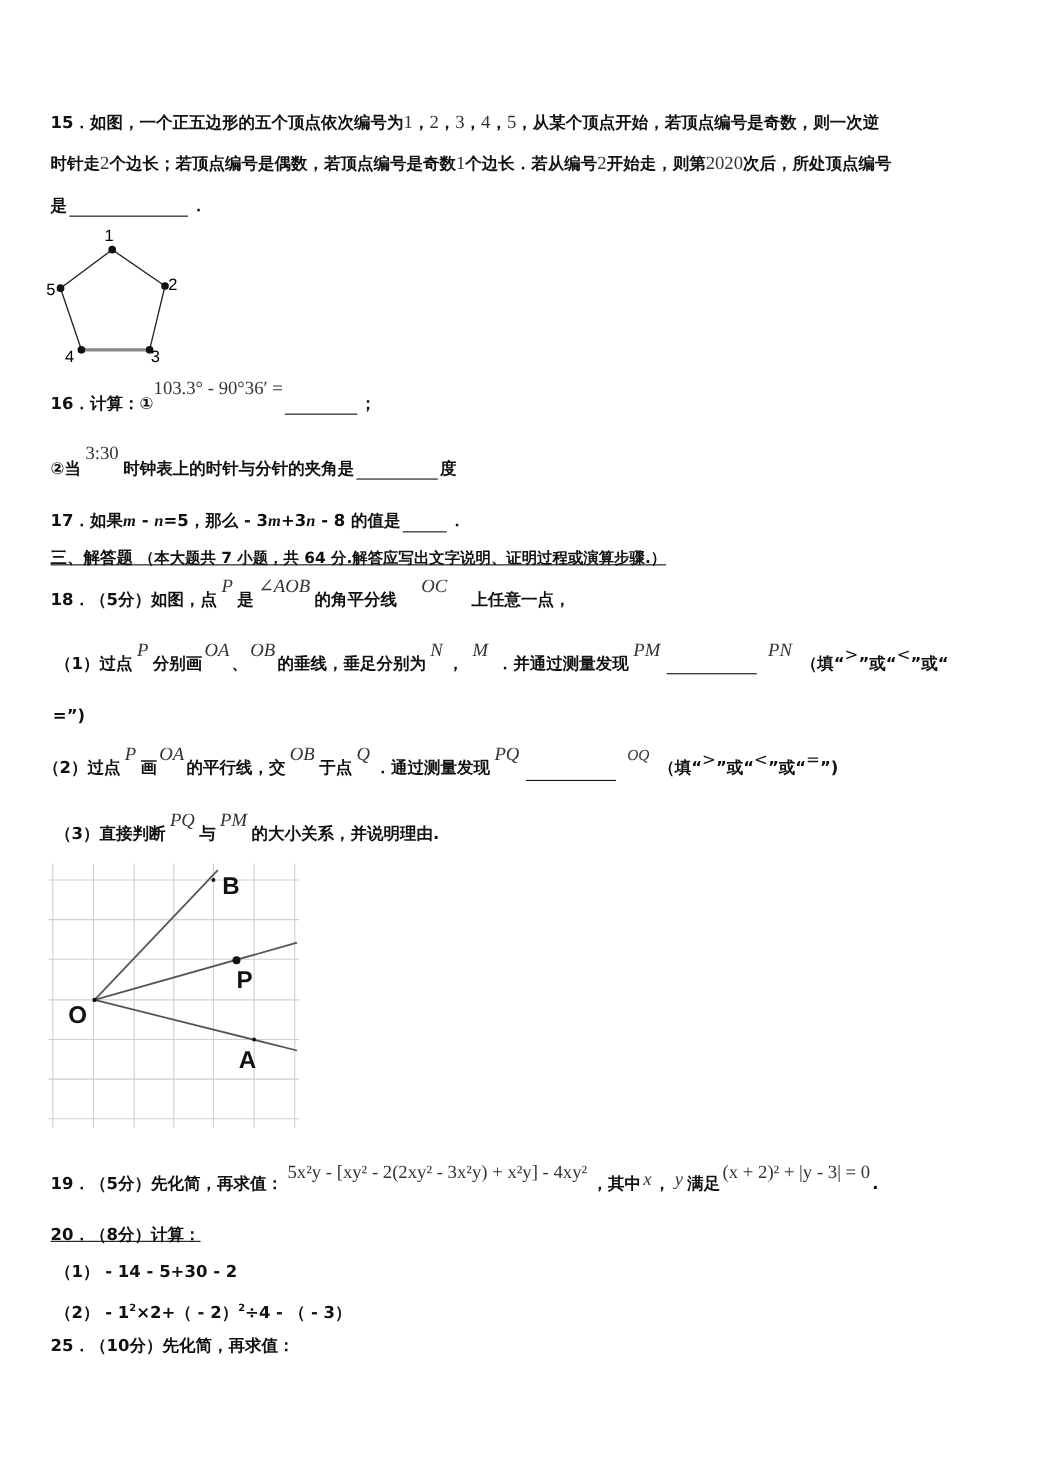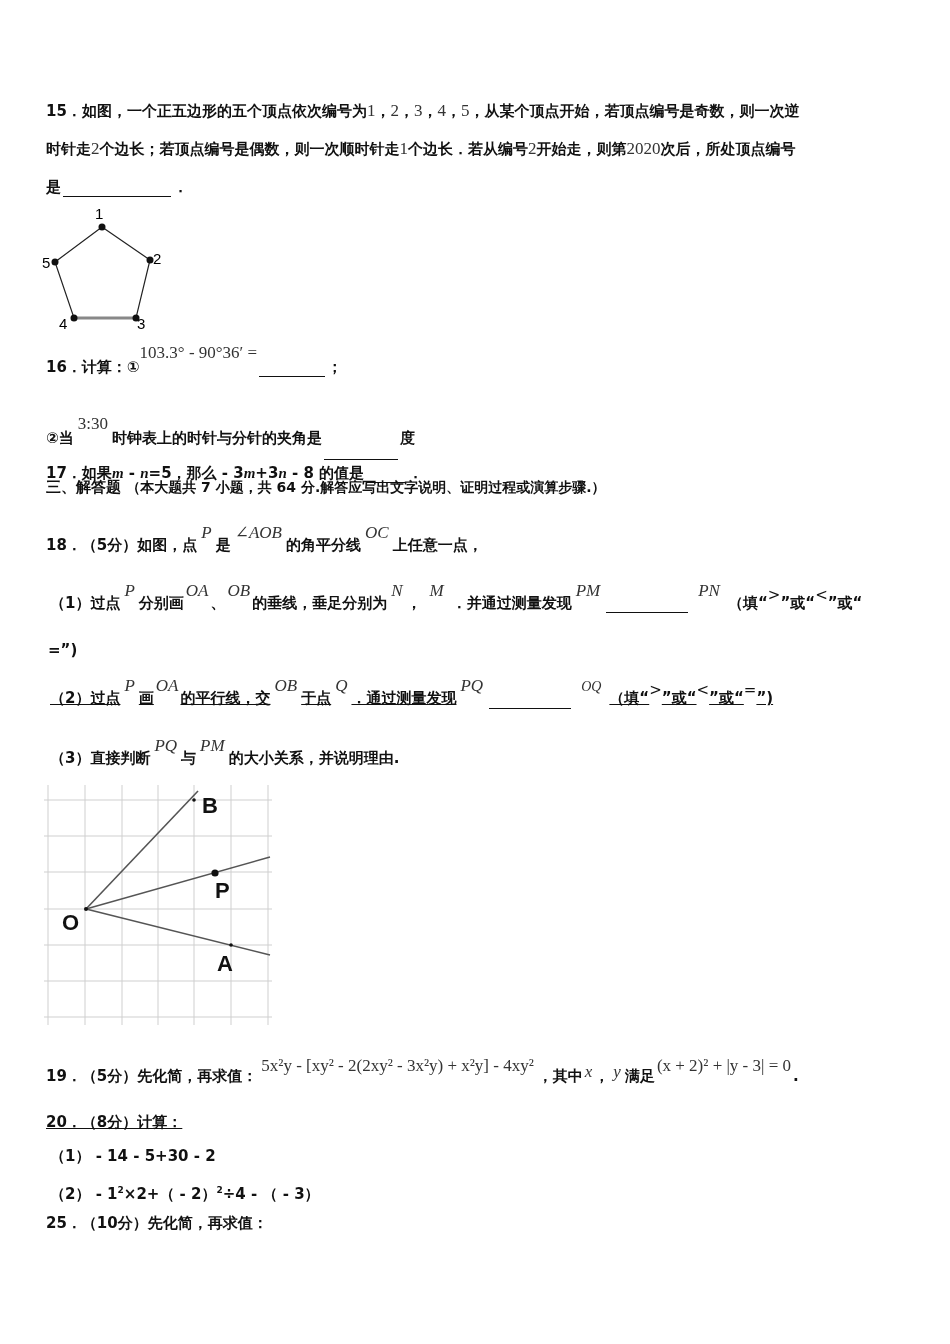--- a/index.html
+++ b/index.html
@@ -14,21 +14,21 @@
   sup.s { font-size: 9px; }
   svg text { font-family: "Liberation Sans", "DejaVu Sans", sans-serif; }
 </style>
 </head>
 <body>
 
 <div class="ln" style="top:101px;">
   <span>15．</span><span>如图，一个正五边形的五个顶点依次编号为</span><span class="m">1</span>，<span class="m">2</span>，<span class="m">3</span>，<span class="m">4</span>，<span class="m">5</span><span>，从某个顶点开始，若顶点编号是奇数，则一次逆</span>
 </div>
 <div class="ln" style="top:139px;">
-  <span>时针走</span><span class="m">2</span><span>个边长；若顶点编号是偶数，则一次顺时针走</span><span class="m">1</span><span>个边长．若从编号</span><span class="m">2</span><span>开始走，则第</span><span class="m">2020</span><span>次后，所处顶点编号</span>
+  <span>时针走</span><span class="m">2</span><span>个边长；若顶点编号是偶数，若顶点编号是奇数</span><span class="m">1</span><span>个边长．若从编号</span><span class="m">2</span><span>开始走，则第</span><span class="m">2020</span><span>次后，所处顶点编号</span>
 </div>
 <div class="ln" style="top:177px;">
   <span>是</span><span class="blank" style="width:108px;"></span><span>．</span>
 </div>
 
 <svg style="position:absolute;left:40px;top:200px;" width="140" height="135">
   <polygon points="62,27 110,60 96,118 34,118 15,62" fill="none" stroke="#222" stroke-width="1.2"></polygon>
   <line x1="34" y1="118" x2="96" y2="118" stroke="#888" stroke-width="3"></line>
   <circle cx="62" cy="27" r="3.5" fill="#111"></circle>
   <circle cx="110" cy="60" r="3.5" fill="#111"></circle>
@@ -39,43 +39,43 @@
   <text x="113" y="64" font-size="15" font-family="Liberation Serif, serif">2</text>
   <text x="97" y="129" font-size="15" font-family="Liberation Serif, serif">3</text>
   <text x="19" y="129" font-size="15" font-family="Liberation Serif, serif">4</text>
   <text x="2" y="68" font-size="15" font-family="Liberation Serif, serif">5</text>
 </svg>
 
 <div class="ln" style="top:357px;">
   <span>16．计算：①</span><span class="m sup" style="display:inline-block;top:-14px;">103.3° - 90°36′ =</span><span class="blank" style="width:66px;"></span><span>；</span>
 </div>
 <div class="ln" style="top:416px;">
-  <span>②当</span><span class="m sup" style="display:inline-block;top:-14px;margin:12px 4px;">3:30</span><span>时钟表上的时针与分针的夹角是</span><span class="blank" style="width:74px;"></span><span>度</span>
+  <span>②当</span><span class="m sup" style="display:inline-block;top:-14px;margin:0 4px;">3:30</span><span>时钟表上的时针与分针的夹角是</span><span class="blank" style="width:74px;"></span><span>度</span>
 </div>
 
 <div class="ln" style="top:463px;">
   <span>17．如果</span><span class="it">m</span><span> - </span><span class="it">n</span><span>=5，那么 - 3</span><span class="it">m</span><span>+3</span><span class="it">n</span><span> - 8 的值是</span><span class="blank" style="width:40px;"></span><span>．</span>
 </div>
 
-<div class="ln" style="top:477px;">
+<div class="ln" style="top:497px;text-decoration:underline;">
   <span>三、解答题</span>&nbsp;<span style="font-size:14px;">（本大题共 7 小题，共 64 分.解答应写出文字说明、证明过程或演算步骤.）</span>
 </div>
 
 <div class="ln" style="top:535px;">
-  <span>18．（5分）如图，点</span><span class="mi sup" style="display:inline-block;top:-12px;margin:0 4px;">P</span><span>是</span><span class="mi sup" style="display:inline-block;top:-12px;margin:0 4px;">∠AOB</span><span>的角平分线</span><span class="mi sup" style="display:inline-block;top:-12px;margin:0 4px;">OC</span><span>上任意一点，</span>
+  <span>18．（5分）如图，点</span><span class="mi sup" style="display:inline-block;top:-12px;margin:0 4px;">P</span><span>是</span><span class="mi sup" style="display:inline-block;top:-12px;margin:0 4px;">∠AOB</span><span>的角平分线</span><span class="mi sup" style="display:inline-block;top:-12px;margin:0 22px;">OC</span><span>上任意一点，</span>
 </div>
 
 <div class="ln" style="top:593px;left:50px;">
   <span>（1）过点</span><span class="mi sup" style="display:inline-block;top:-12px;margin:0 4px;">P</span><span>分别画</span><span class="mi sup" style="display:inline-block;top:-12px;margin:0 2px;">OA</span><span>、</span><span class="mi sup" style="display:inline-block;top:-12px;margin:0 2px;">OB</span><span>的垂线，垂足分别为</span><span class="mi sup" style="display:inline-block;top:-12px;margin:0 4px;">N</span><span>，</span><span class="mi sup" style="display:inline-block;top:-12px;margin:0 8px;">M</span><span>．并通过测量发现</span><span class="mi sup" style="display:inline-block;top:-12px;margin:0 4px;">PM</span><span class="blank" style="width:82px;"></span><span class="mi sup" style="display:inline-block;top:-12px;margin:0 8px;">PN</span><span>（填“</span><span class="sup" style="display:inline-block;top:-8px;font-weight:normal;">&gt;</span><span>”或“</span><span class="sup" style="display:inline-block;top:-8px;font-weight:normal;">&lt;</span><span>”或“</span>
 </div>
 <div class="ln" style="top:640px;left:48px;">
   <span>=”)</span>
 </div>
 
-<div class="ln" style="top:688px;left:50px;text-decoration:underline;">
+<div class="ln" style="top:688px;left:39px;">
   <span>（2）过点</span><span class="mi sup" style="display:inline-block;top:-12px;margin:0 4px;">P</span><span>画</span><span class="mi sup" style="display:inline-block;top:-12px;margin:0 2px;">OA</span><span>的平行线，交</span><span class="mi sup" style="display:inline-block;top:-12px;margin:0 4px;">OB</span><span>于点</span><span class="mi sup" style="display:inline-block;top:-12px;margin:0 4px;">Q</span><span>．通过测量发现</span><span class="mi sup" style="display:inline-block;top:-12px;margin:0 4px;">PQ</span><span class="blank" style="width:82px;"></span><span class="mi sup" style="display:inline-block;top:-12px;margin:0 8px;font-size:14px;">OQ</span><span>（填“</span><span class="sup" style="display:inline-block;top:-8px;font-weight:normal;">&gt;</span><span>”或“</span><span class="sup" style="display:inline-block;top:-8px;font-weight:normal;">&lt;</span><span>”或“</span><span class="sup" style="display:inline-block;top:-8px;font-weight:normal;">=</span><span>”)</span>
 </div>
 
 <div class="ln" style="top:748px;left:50px;">
   <span>（3）直接判断</span><span class="mi sup" style="display:inline-block;top:-12px;margin:0 4px;">PQ</span><span>与</span><span class="mi sup" style="display:inline-block;top:-12px;margin:0 4px;">PM</span><span>的大小关系，并说明理由.</span>
 </div>
 
 <svg style="position:absolute;left:40px;top:785px;" width="240" height="245">
   <g stroke="#cfcfcf" stroke-width="1">
     <line x1="8" y1="0" x2="8" y2="240"></line>

